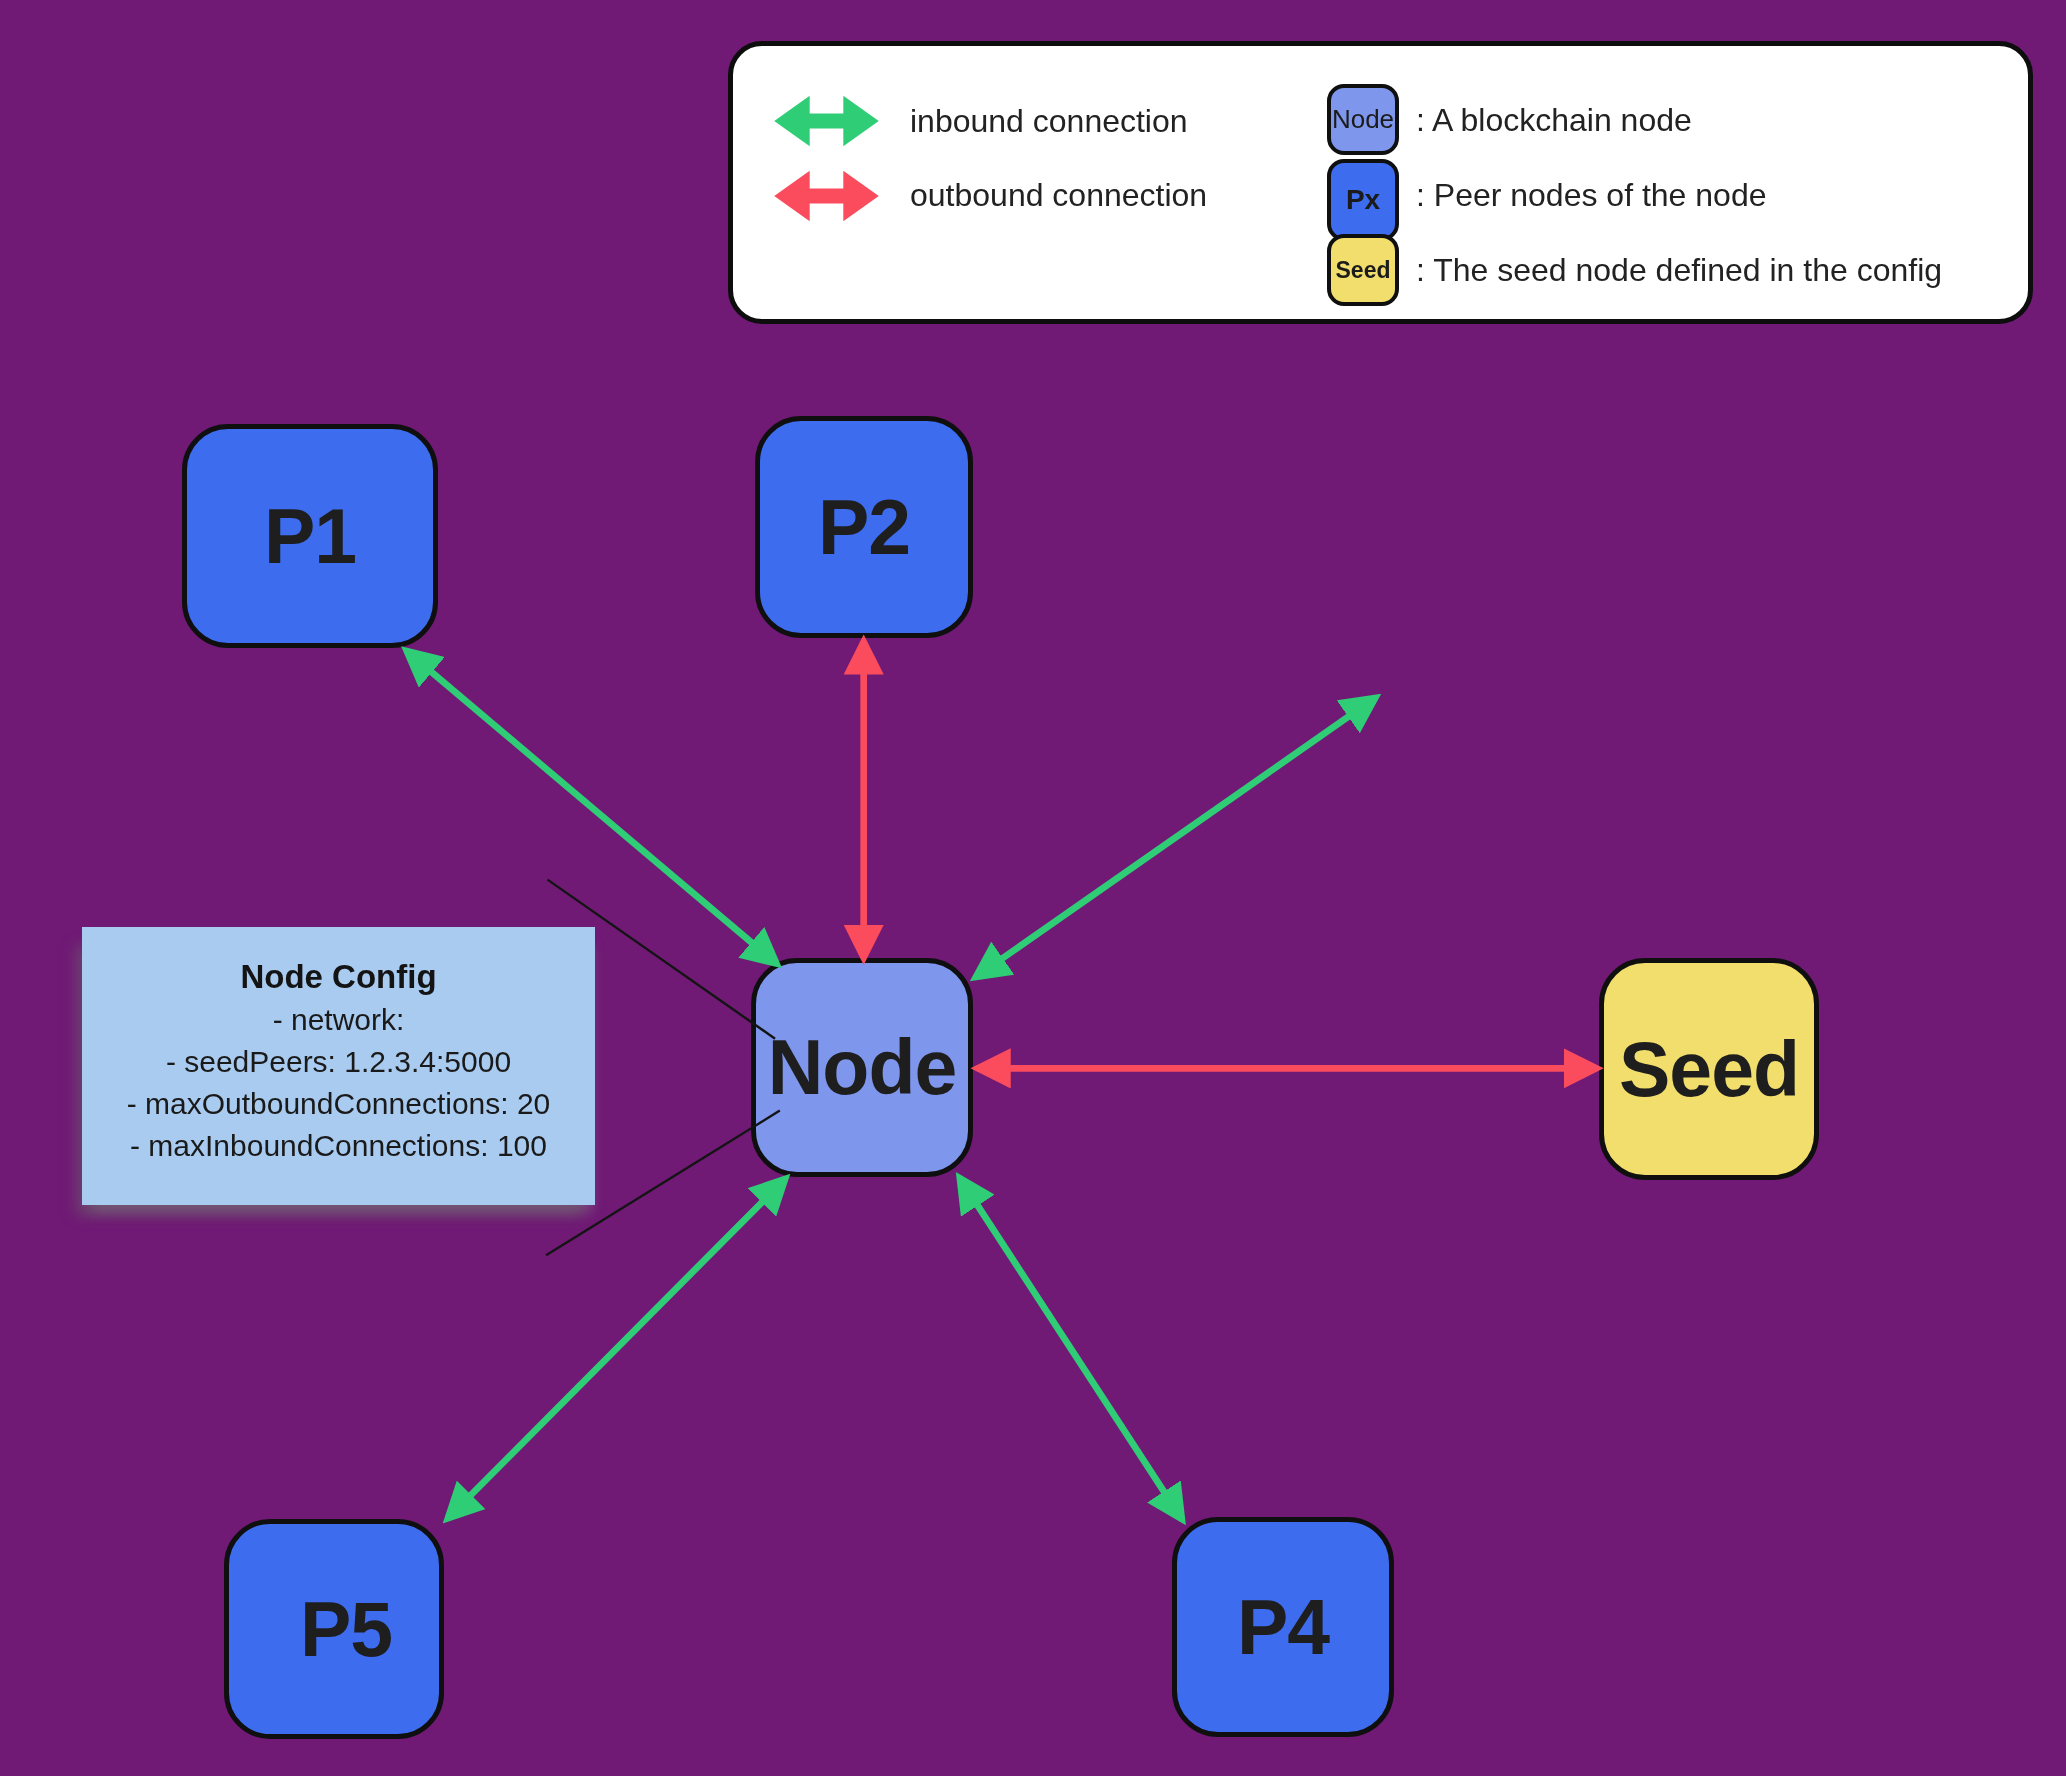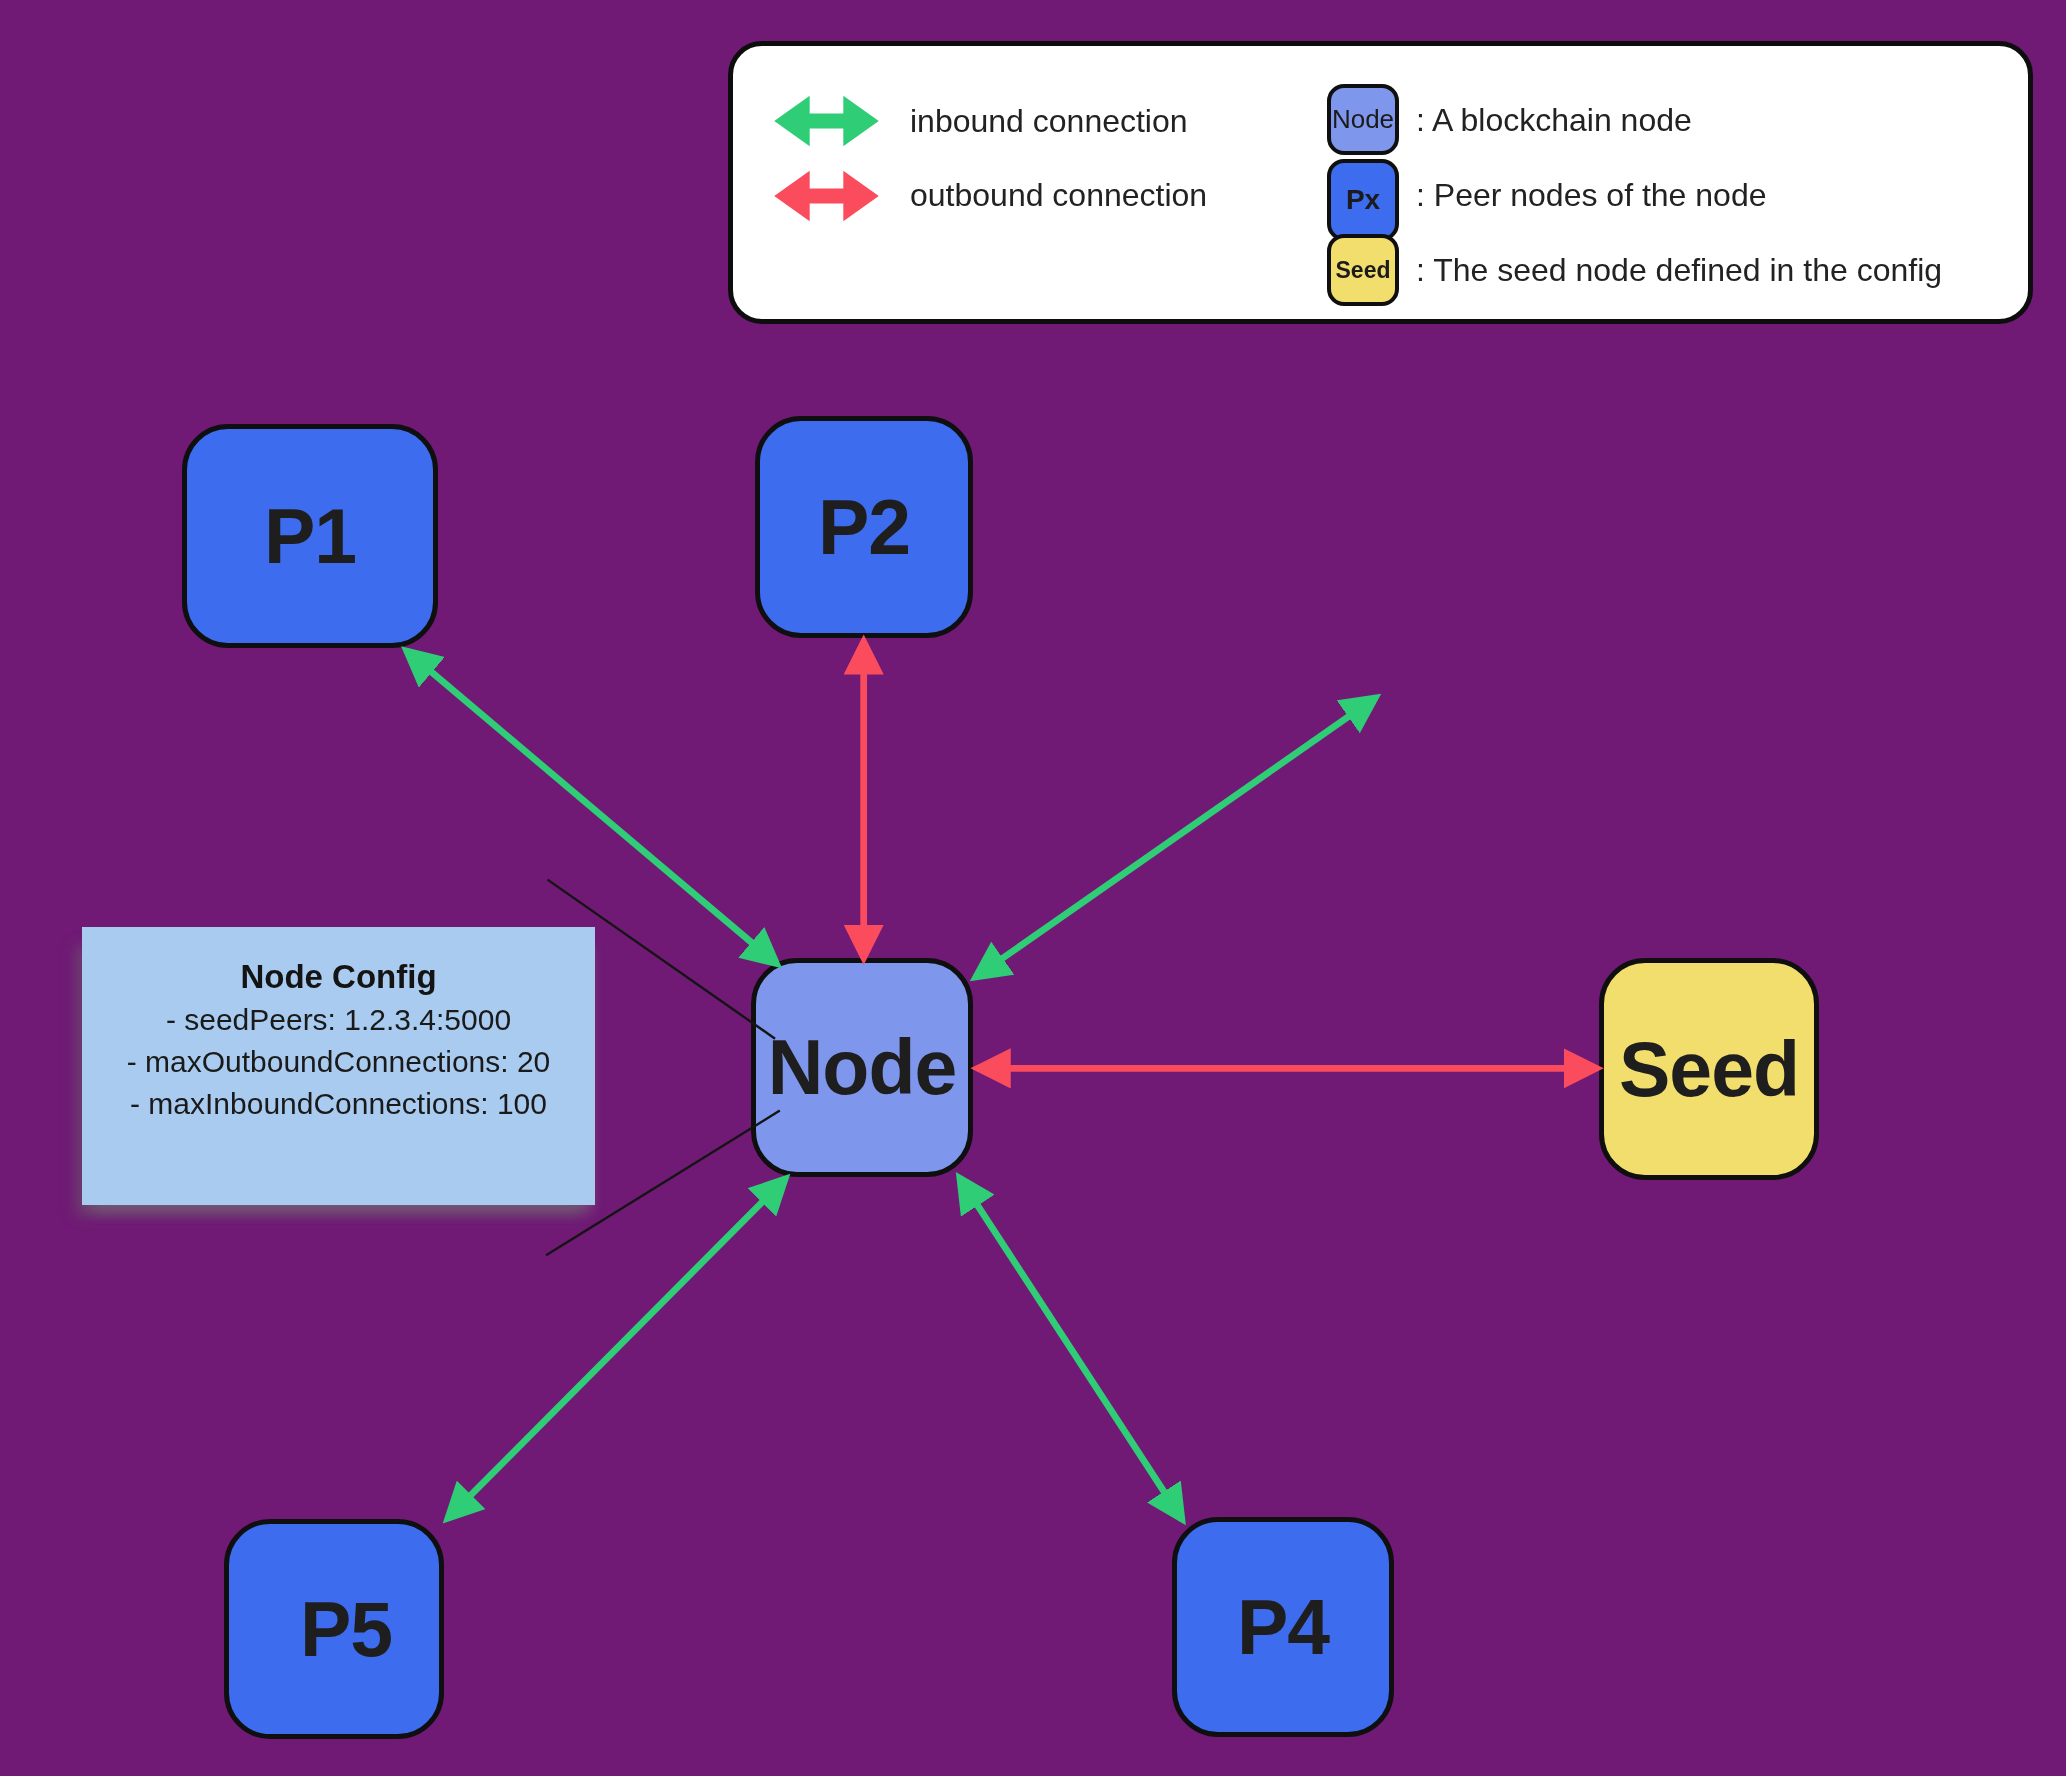--- a/index.html
+++ b/index.html
@@ -82,20 +82,21 @@
   <div class="box center-node" style="left:751px;top:958px;width:222px;height:219px;">Node</div>
 
   <div class="box seed-node" style="left:1599px;top:958px;width:220px;height:222px;">Seed</div>
 
   <div class="box peer" style="left:1172px;top:1517px;width:222px;height:220px;">P4</div>
 
   <div class="box peer" style="left:224px;top:1519px;width:220px;height:220px;padding-left:24px;">P5</div>
 
   <div class="note">
     <div class="note-title">Node Config</div>
+    <div class="note-line">- network:</div>
     <div class="note-line">- seedPeers: 1.2.3.4:5000</div>
     <div class="note-line">- maxOutboundConnections: 20</div>
     <div class="note-line">- maxInboundConnections: 100</div>
   </div>
 
   <svg class="edges" viewBox="0 0 4313 3709" width="2066" height="1777">
     <defs>
       <marker id="gE" viewBox="0 0 12 12" markerWidth="6" markerHeight="6" refX="10" refY="6" orient="auto">
         <path d="M0,0 L12,6 L0,12 Z" class="mk-g"></path>
       </marker>

